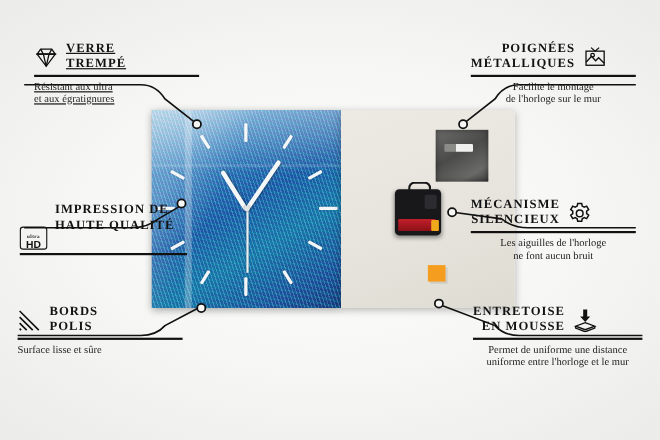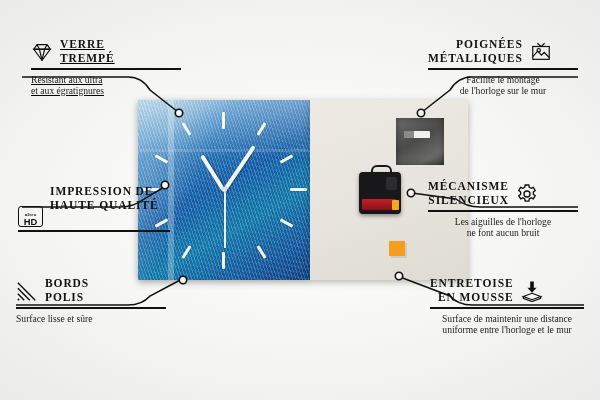--- a/index.html
+++ b/index.html
@@ -231,17 +231,17 @@
     <div class="co-head">
       <div class="co-title">ENTRETOISE
 EN MOUSSE</div>
       <svg class="ico" viewBox="0 0 24 24" fill="none" stroke="#111" stroke-width="1.3">
         <path d="M10 1.5 h4 v7 h3 L12 14 L7 8.5 h3 Z" fill="#111" stroke="none"></path>
         <path d="M12 14.5 L21.5 18 L12 21.5 L2.5 18 Z"></path>
         <path d="M2.5 18 v2 L12 23.5 L21.5 20 v-2"></path>
       </svg>
     </div>
     <div class="co-rule" style="width:154px;"></div>
-    <div class="co-desc">Surface de maintenir une distance
+    <div class="co-desc">Permet de uniforme une distance
 uniforme entre l'horloge et le mur</div>
   </div>
 
 </div>
 
 </body></html>

